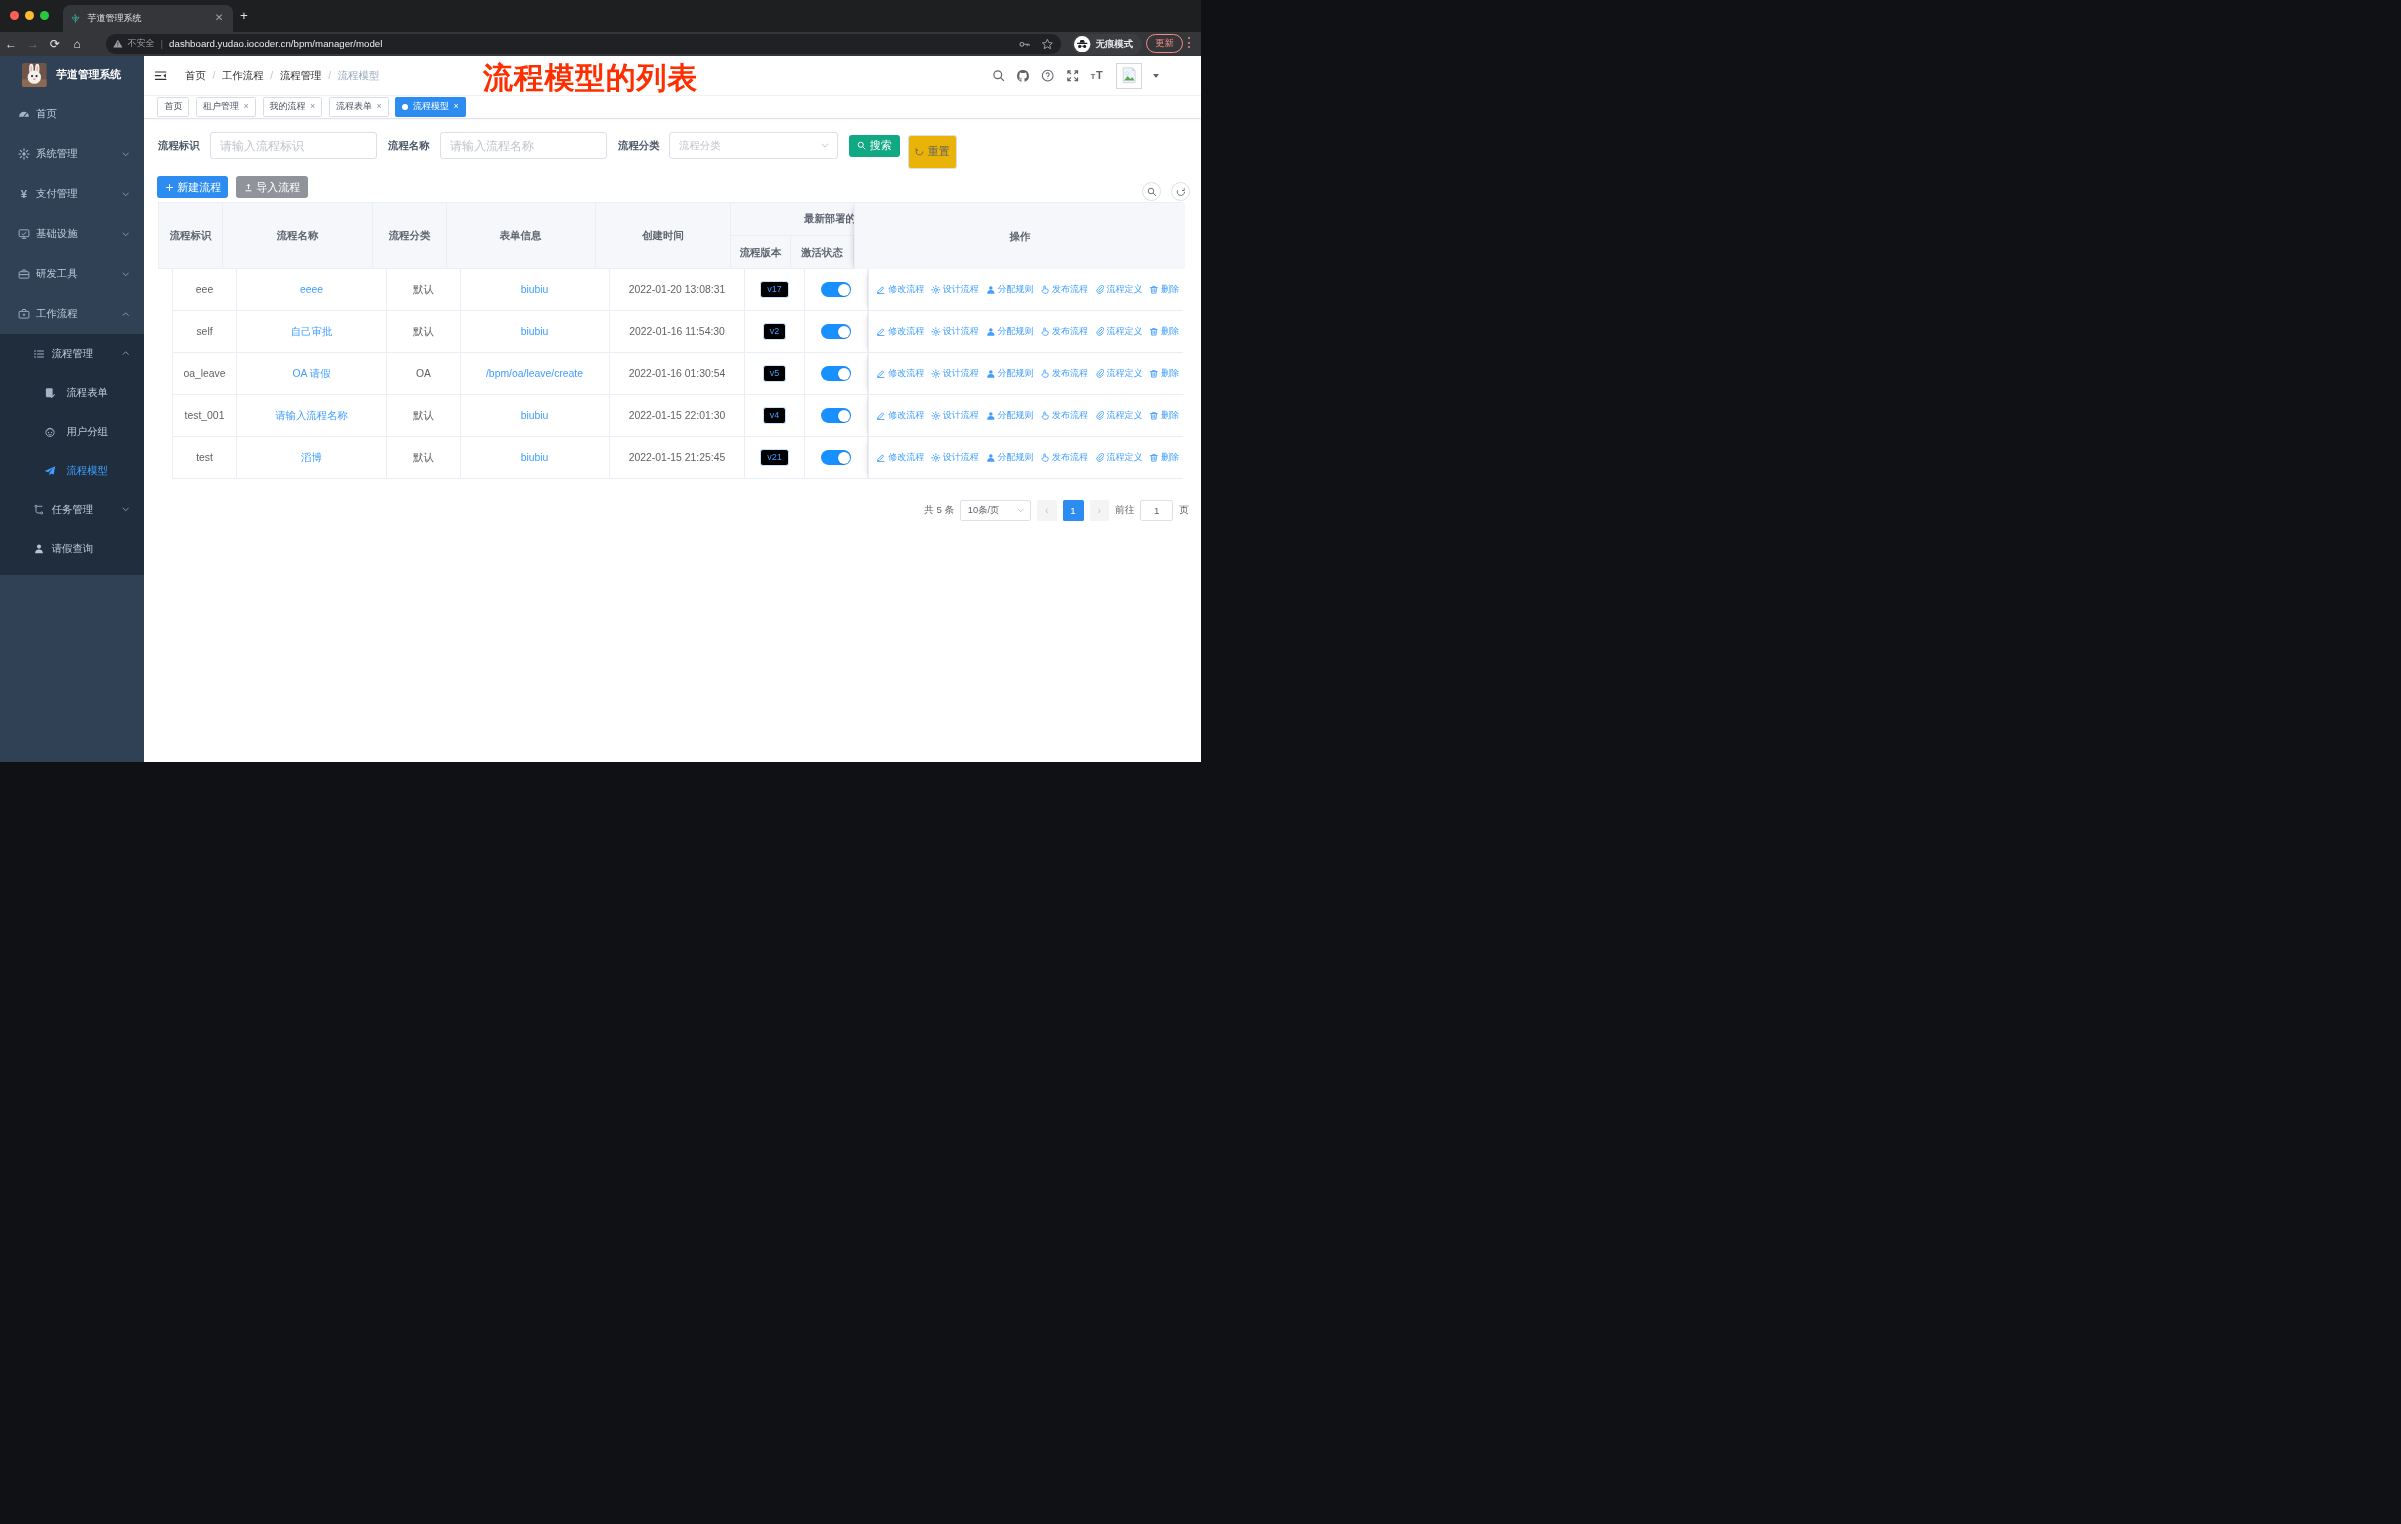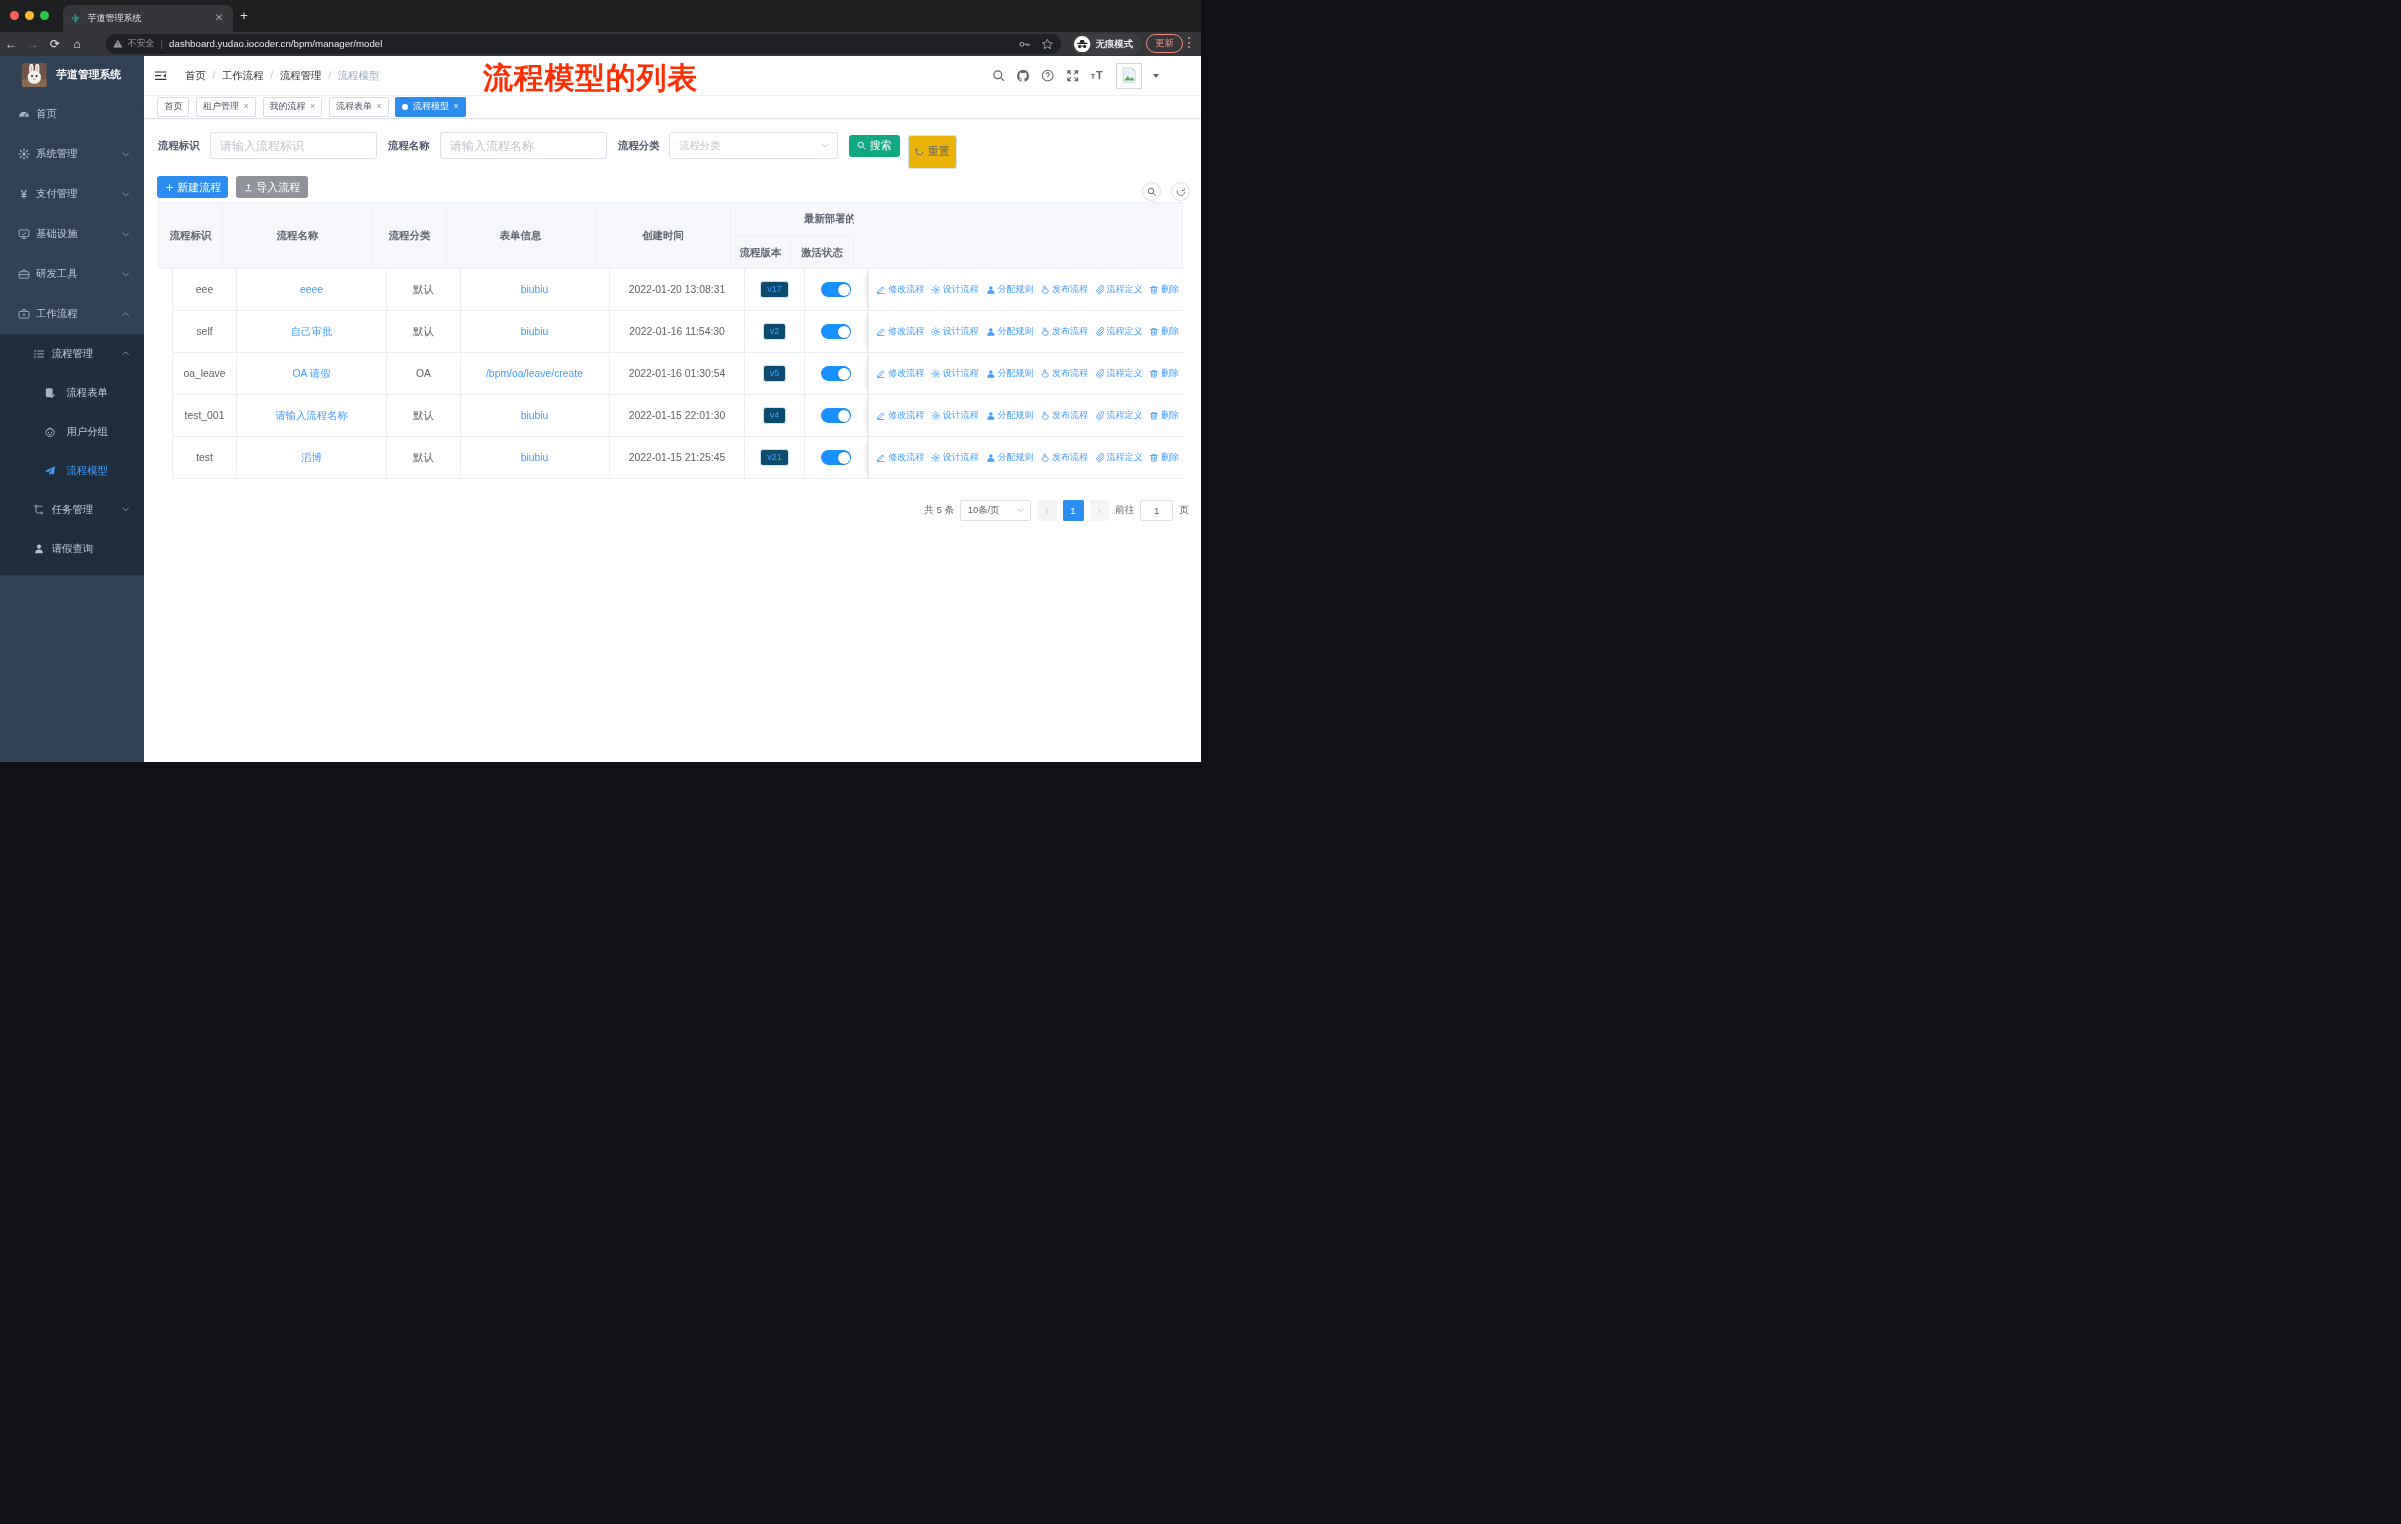--- a/index.html
+++ b/index.html
@@ -91,21 +91,21 @@
   .x1{left:0;width:64px}.x2{left:64px;width:150px}.x3{left:214px;width:74px}.x4{left:287px;width:150px}
   .x5{left:437px;width:135px}.x6{left:572px;width:60px}.x7{left:632px;width:63px}
   .grp{position:absolute;left:572px;width:123px;top:0;height:33px;display:flex;align-items:center;
     padding-left:73px;box-sizing:border-box;overflow:hidden;white-space:nowrap;border-bottom:0.7px solid #ebeef5;}
   .sub{top:33px;height:33px;bottom:auto;}
   .fxh{position:absolute;left:695px;width:331px;top:0;height:67px;background:#f5f7fa;border-left:0.7px solid #ebeef5;
     box-shadow:-6px 0 6px -4.5px rgba(0,0,0,.15);display:flex;align-items:center;justify-content:center;box-sizing:border-box;}
   .trow{position:relative;height:42px;background:#fff;border-left:0.7px solid #ebeef5;border-right:0.7px solid #ebeef5;
     border-bottom:0.7px solid #ebeef5;box-sizing:border-box;font-size:10.4px;color:#606266;margin-left:14px;}
   .lnk{color:#409eff;}
-  .badge{display:inline-block;padding:2.2px 6px;background:#0c4a6e;border:0.7px solid #c6e2ff;border-radius:3px;
+  .badge{display:inline-block;padding:2.2px 6px;background:#000000;border:0.7px solid #c6e2ff;border-radius:3px;
     color:#409eff;font-size:9px;line-height:10.4px;}
   .toggle{width:30px;height:15px;border-radius:7.4px;background:#c0ccda;position:relative;}
   .toggle.on{background:#1890ff;}
   .toggle::after{content:"";position:absolute;left:1.5px;top:1.5px;width:12px;height:12px;border-radius:50%;background:#fff;
     box-shadow:0 0.7px 1.5px rgba(0,0,0,.25);}
   .toggle.on::after{left:auto;right:1.5px;}
   .rfx{position:absolute;left:695px;width:331px;top:0;bottom:0;background:#fff;border-left:0.7px solid #ebeef5;
     box-shadow:-6px 0 6px -4.5px rgba(0,0,0,.10);display:flex;align-items:center;padding-left:7.4px;gap:6.7px;box-sizing:border-box;}
   .action-link{display:inline-flex;align-items:center;gap:2.2px;color:#409eff;font-size:9px;white-space:nowrap;cursor:pointer;}
   .action-link i{font-style:normal;}
@@ -509,20 +509,21 @@
       <div class="tbl">
         <div class="thead">
           <div class="col x1">流程标识</div>
           <div class="col x2">流程名称</div>
           <div class="col x3">流程分类</div>
           <div class="col x4">表单信息</div>
           <div class="col x5">创建时间</div>
           <div class="grp">最新部署的</div>
           <div class="col sub x6">流程版本</div>
           <div class="col sub x7">激活状态</div>
+          <div class="fxh">操作</div>
         </div>
         <div>
   <div class="trow">
     <div class="col x1 c-id">eee</div>
     <div class="col x2">
                 <span class="lnk c-name">eeee</span>
               </div>
     <div class="col x3 c-cat">默认</div>
     <div class="col x4">
                 <span class="lnk c-form">biubiu</span>

